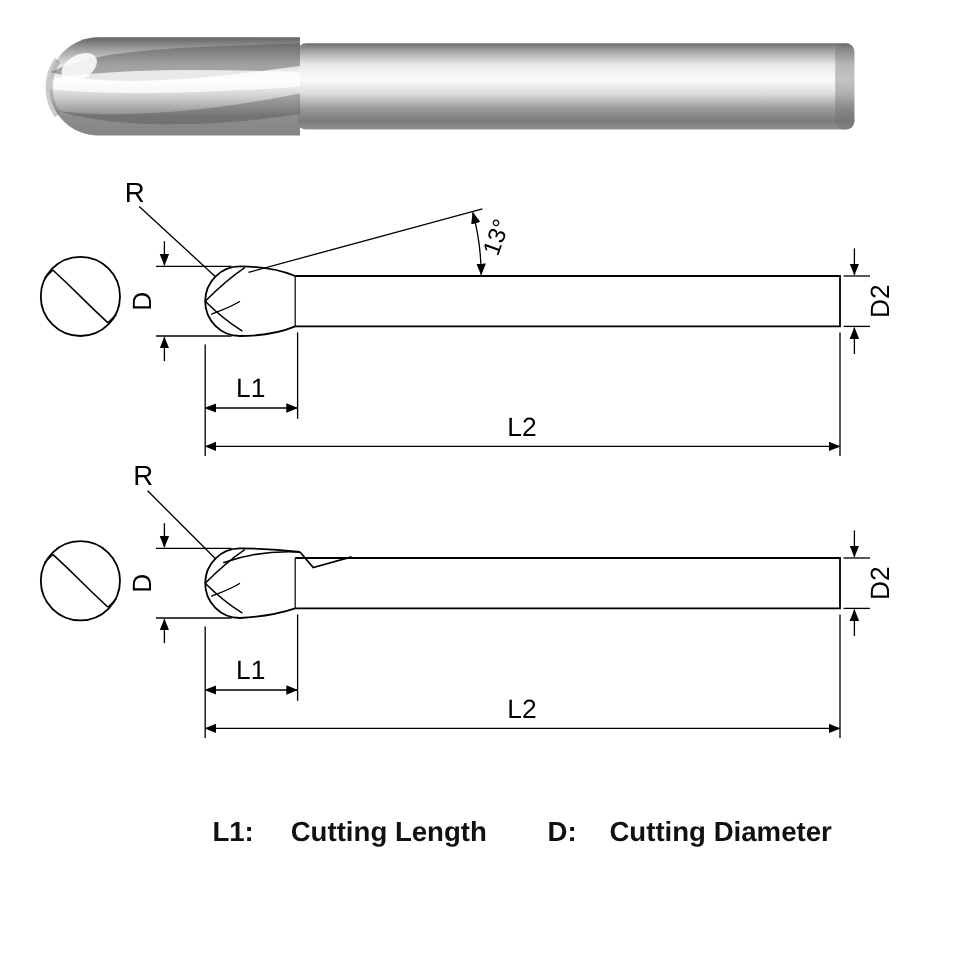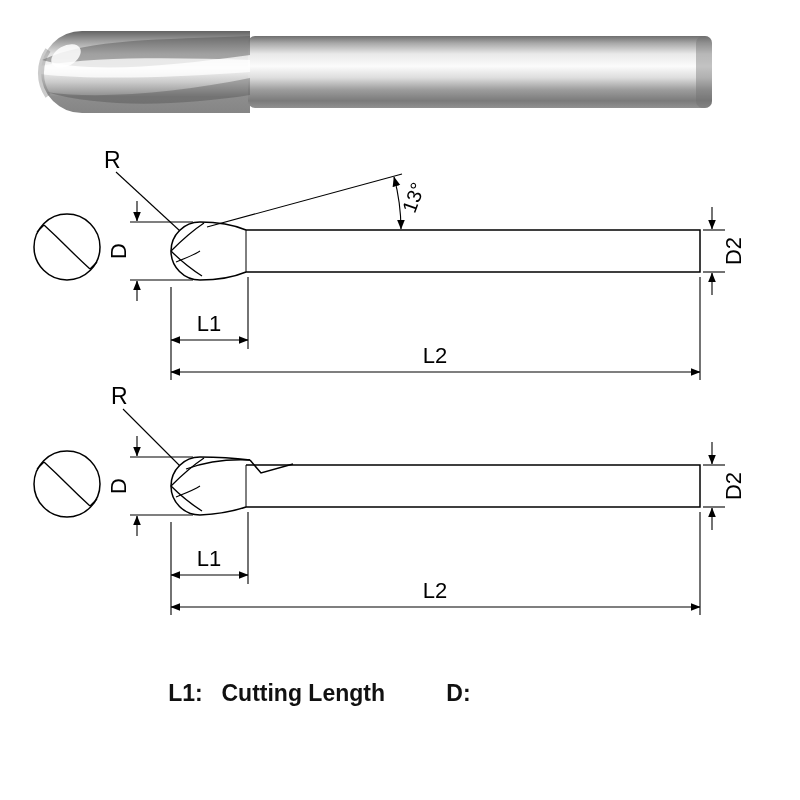--- a/index.html
+++ b/index.html
@@ -19,22 +19,22 @@
     position:absolute;left:0;top:680px;width:800px;
     display:flex;flex-direction:column;align-items:center;row-gap:6px;
     transform:translateX(35px);
   }
   .legend-row{
     display:grid;
     grid-template-columns:52px 205px 44px 220px;
     column-gap:10px;
     font-size:23px;font-weight:700;color:#111;
   }
-  .legend-key{text-align:center;}
-  .legend-val{text-align:left;}
+  .legend-key{text-align:right;}
+  .legend-val{text-align:center;}
 </style>
 </head>
 <body>
 
 <svg class="stage" width="800" height="800" viewBox="0 0 800 800">
   <defs>
     <marker id="arrw" viewBox="0 0 10 8" refX="9.5" refY="4" markerWidth="9" markerHeight="8" orient="auto-start-reverse">
       <path d="M0 0 L10 4 L0 8 Z" fill="#000"></path>
     </marker>
     <linearGradient id="metalShank" x1="0" y1="0" x2="0" y2="1">
@@ -186,14 +186,15 @@
       <text class="dim-text" x="734" y="493" text-anchor="middle" stroke="none" fill="#000" transform="rotate(-90 734 486)">D2</text>
     </g>
   </g>
 </svg>
 
 <div class="legend">
   <div class="legend-row">
     <span class="legend-key">L1:</span>
     <span class="legend-val">Cutting Length</span>
     <span class="legend-key">D:</span>
+    <span class="legend-val">Cutting Diameter</span>
   </div>
 </div>
 
 </body></html>

